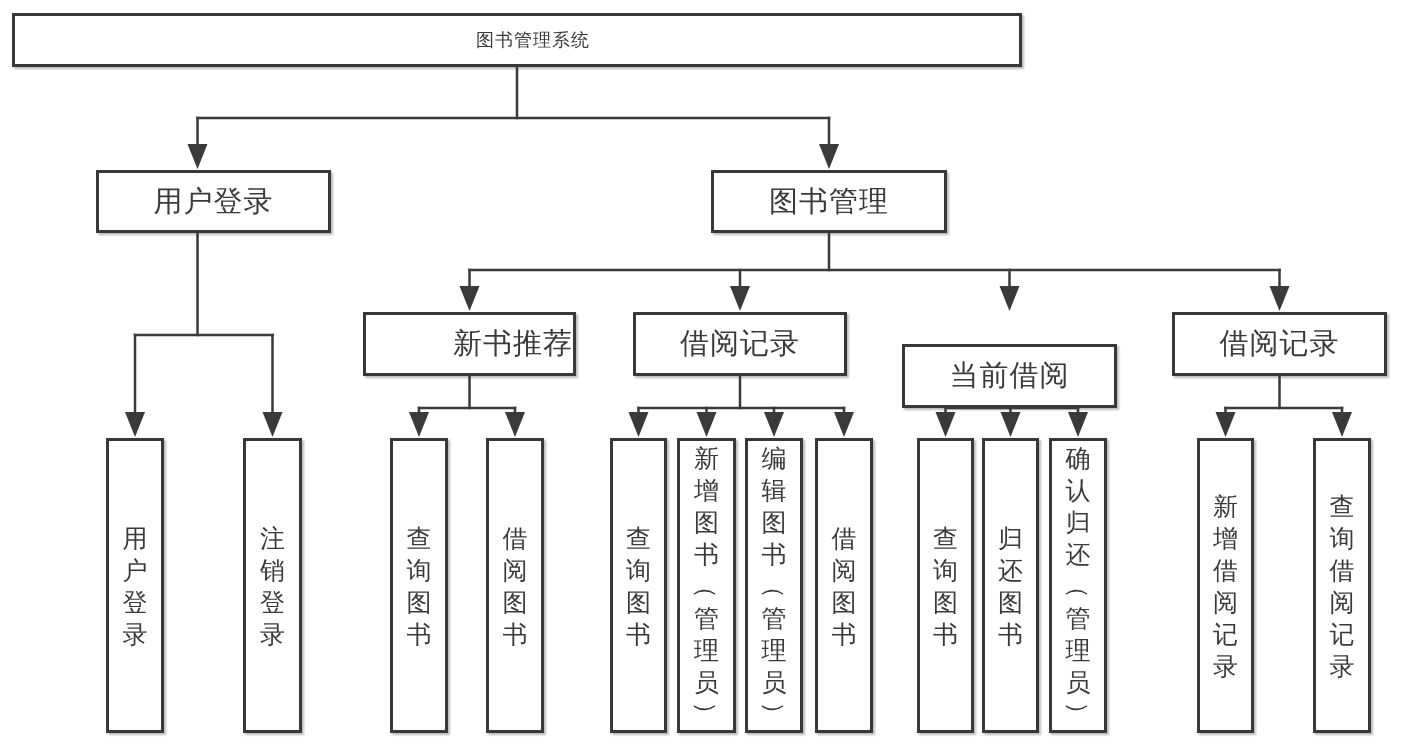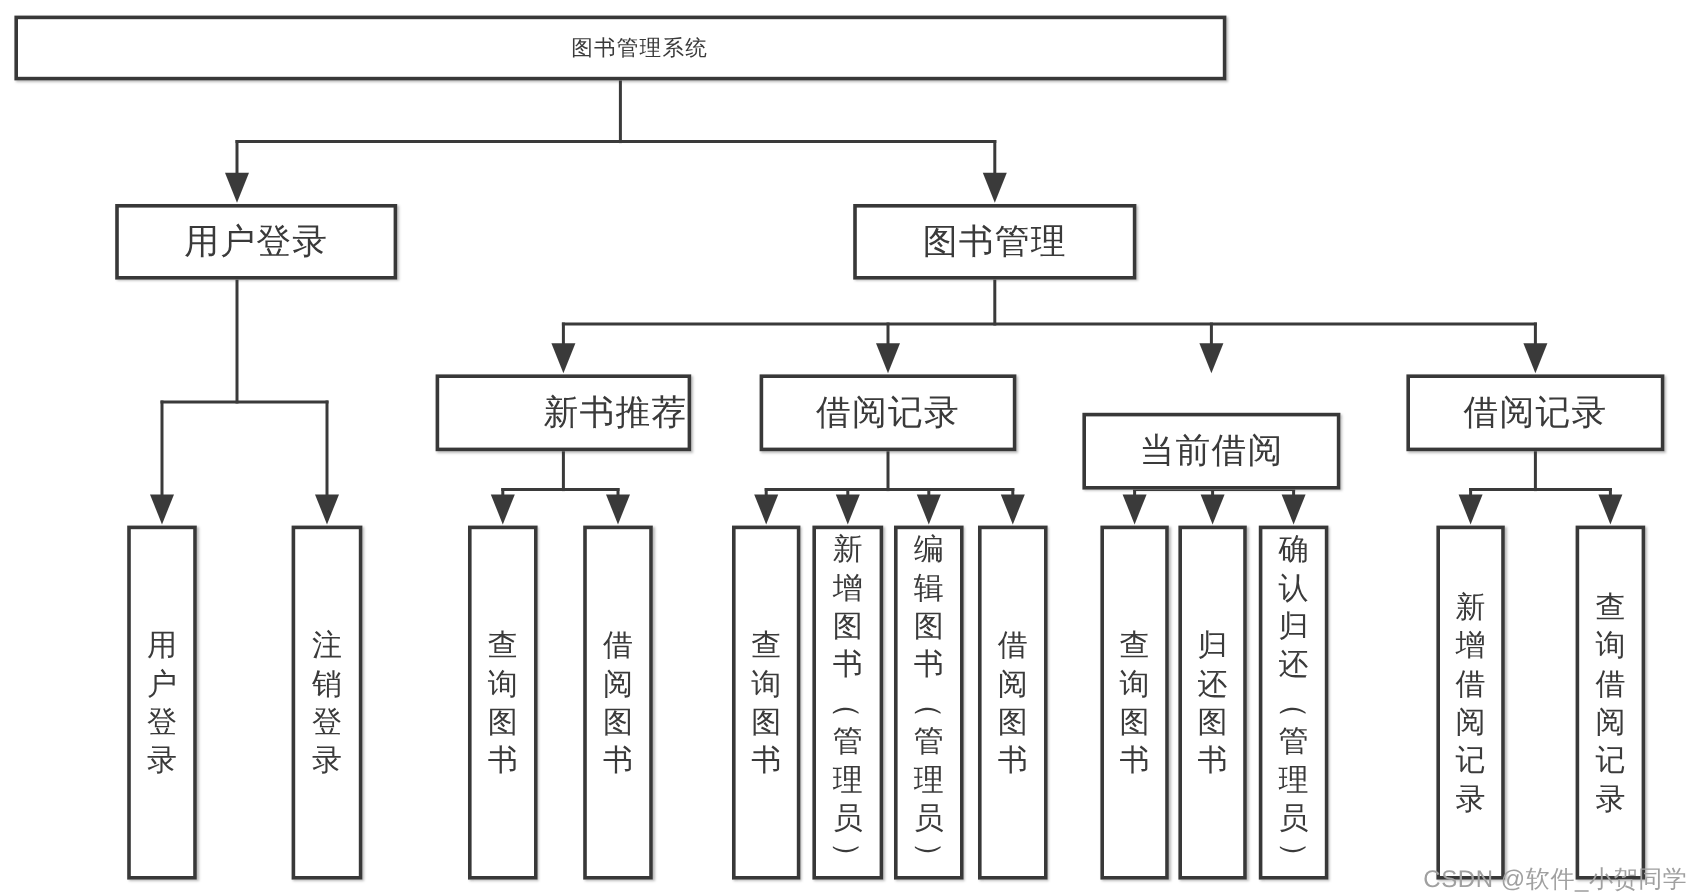--- a/index.html
+++ b/index.html
@@ -226,14 +226,13 @@
         <div class="lbl">
           <span>查</span>
           <span>询</span>
           <span>借</span>
           <span>阅</span>
           <span>记</span>
           <span>录</span>
         </div>
       </div>
     </div>
-  <div class="watermark">CSDN @软件_小贺同学</div>
 </div>
 
 </body></html>

